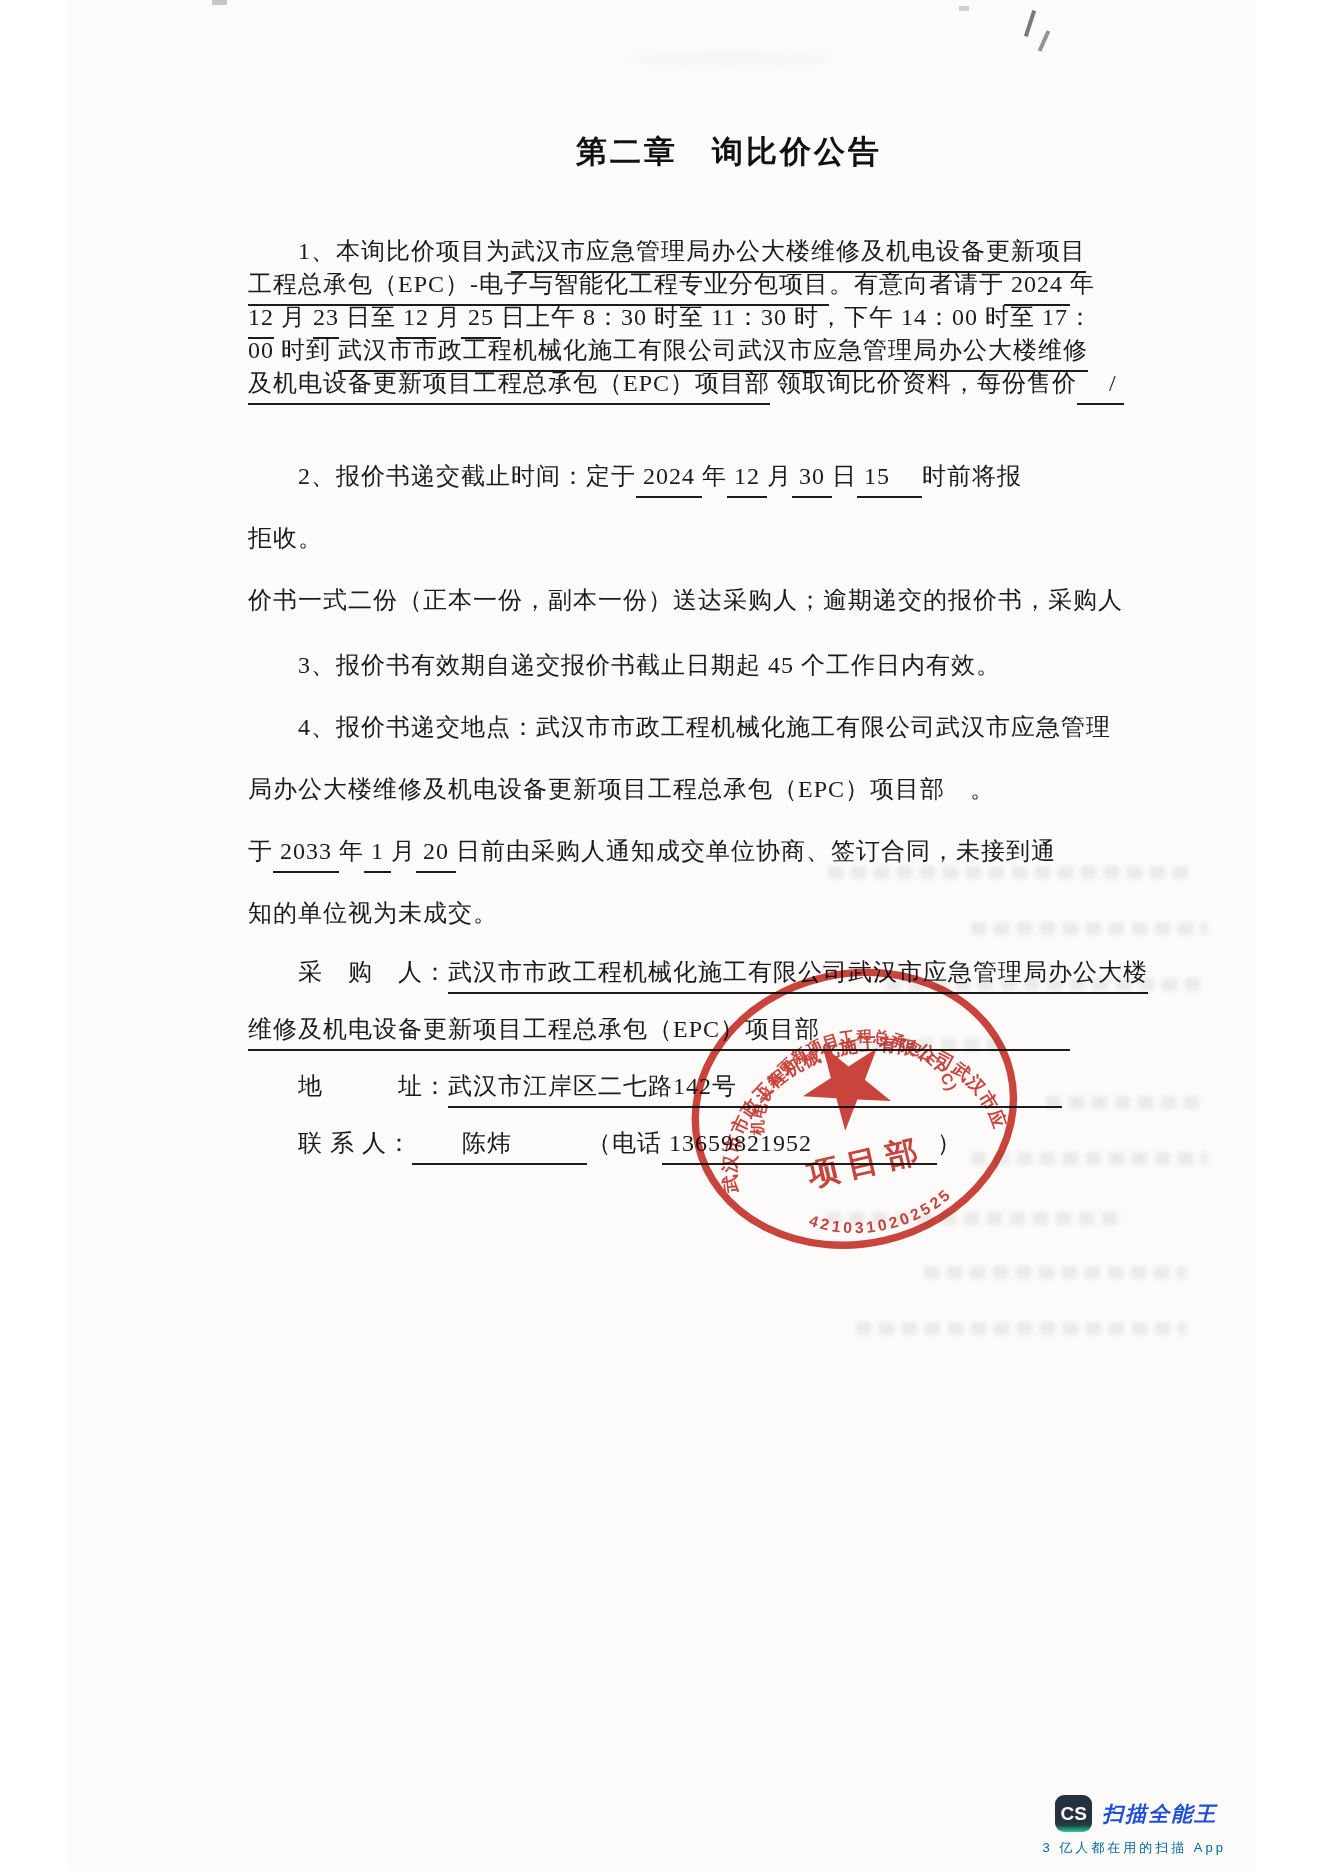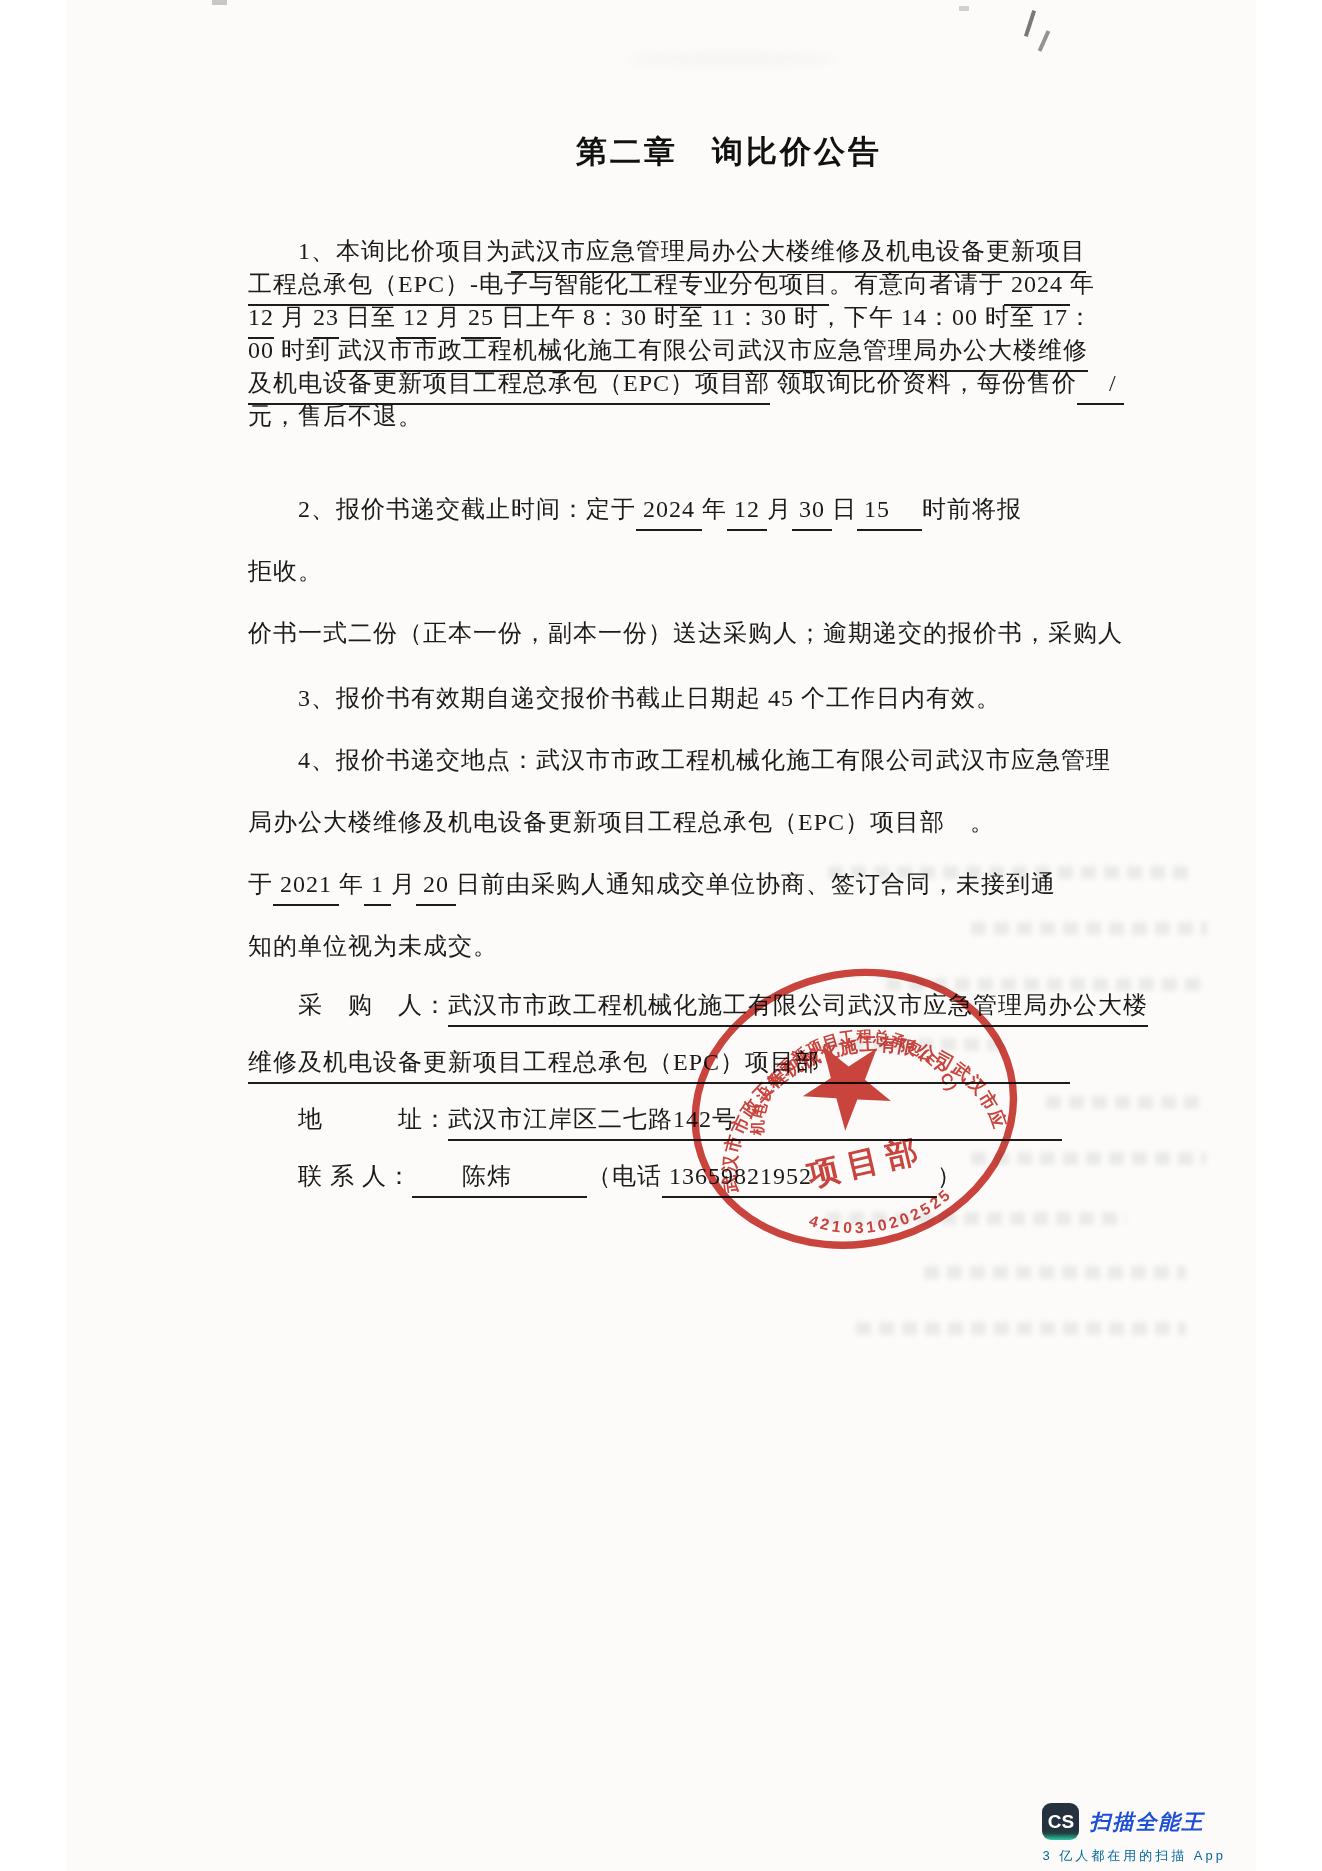--- a/index.html
+++ b/index.html
@@ -49,21 +49,21 @@
 
   
   .mark{position:absolute;}
   .m1{left:146px;top:0;width:15px;height:5px;background:#c7c7c7;}
   .m2{left:893px;top:6px;width:10px;height:5px;background:#d0d0d0;}
   .m3{left:962px;top:10px;width:4px;height:27px;background:#4e4e4e;transform:rotate(18deg);opacity:.75;}
   .m4{left:976px;top:30px;width:4px;height:22px;background:#5a5a5a;transform:rotate(24deg);opacity:.65;}
   .m5{left:560px;top:52px;width:210px;height:14px;background:#9aa0a6;opacity:.06;filter:blur(4px);border-radius:50%;}
 
   
-  .brand{position:absolute;right:26px;bottom:6px;display:flex;flex-direction:column;align-items:flex-start;}
+  .brand{position:absolute;right:26px;bottom:14px;display:flex;flex-direction:column;align-items:center;}
   .brand-row{display:flex;align-items:center;gap:10px;}
   .cs-logo{
     width:37px;height:37px;border-radius:9px;
     background:linear-gradient(180deg,#26313f 70%,#20433f 82%,#2ec9a7 100%);
     display:flex;align-items:center;justify-content:center;
     color:#fff;font-weight:bold;font-family:"Liberation Sans","DejaVu Sans",sans-serif;font-size:19px;
   }
   .brand-name{
     font-family:"Liberation Sans","DejaVu Sans",sans-serif;font-weight:bold;
     font-size:21px;color:#1d4ed8;letter-spacing:2px;font-style:italic;
@@ -96,36 +96,35 @@
   <div class="bleed b9"></div>
 
   <div class="doc">
     <div class="title">第二章　询比价公告</div>
     <div class="para p1">
         <div class="line"><span>　　1、本询比价项目为</span><span class="u">武汉市应急管理局办公大楼维修及机电设备更新项目</span></div>
         <div class="line"><span class="u">工程总承包（EPC）-电子与智能化工程专业分包项目</span><span>。有意向者请于</span><span class="u"> 2024 </span><span>年</span></div>
         <div class="line"><span class="u">12</span><span> 月 </span><span class="u">23</span><span> 日至</span><span class="u"> 12 </span><span>月</span><span class="u"> 25 </span><span>日上午 8：30 时至 11：30 时，下午 14：00 时至 17：</span></div>
         <div class="line"><span>00 时到 </span><span class="u">武汉市市政工程机械化施工有限公司武汉市应急管理局办公大楼维修</span></div>
         <div class="line"><span class="u">及机电设备更新项目工程总承包（EPC）项目部</span><span> 领取询比价资料，每份售价</span><span class="u">　 / </span></div>
-        <div class="line"><span>元，售后不退。</span></div>
       </div>
     <div class="para p2">
         <div class="line"><span>　　2、报价书递交截止时间：定于</span><span class="u"> 2024 </span><span>年</span><span class="u"> 12 </span><span>月</span><span class="u"> 30 </span><span>日</span><span class="u"> 15　 </span><span>时前将报</span></div>
         <div class="line"><span>拒收。</span></div>
         <div class="line"><span>价书一式二份（正本一份，副本一份）送达采购人；逾期递交的报价书，采购人</span></div>
       </div>
     <div class="para p3">
         <div class="line"><span>　　3、报价书有效期自递交报价书截止日期起 45 个工作日内有效。</span></div>
       </div>
     <div class="para p4">
         <div class="line"><span>　　4、报价书递交地点：武汉市市政工程机械化施工有限公司武汉市应急管理</span></div>
         <div class="line"><span>局办公大楼维修及机电设备更新项目工程总承包（EPC）项目部　。</span></div>
       </div>
     <div class="para p5">
-        <div class="line"><span>于</span><span class="u"> 2021 </span><span>年</span><span class="u"> 1 </span><span>月</span><span class="u"> 20 </span><span>日前由采购人通知成交单位协商、签订合同，未接到通</span></div>
+        <div class="line"><span>于</span><span class="u"> 2033 </span><span>年</span><span class="u"> 1 </span><span>月</span><span class="u"> 20 </span><span>日前由采购人通知成交单位协商、签订合同，未接到通</span></div>
         <div class="line"><span>知的单位视为未成交。</span></div>
       </div>
     <div class="para sig">
         <div class="line"><span>　　采　购　人：</span><span class="u">武汉市市政工程机械化施工有限公司武汉市应急管理局办公大楼</span></div>
         <div class="line"><span class="u">维修及机电设备更新项目工程总承包（EPC）项目部　　　　　　　　　　</span></div>
         <div class="line"><span>　　地　　　址：</span><span class="u">武汉市江岸区二七路142号　　　　　　　　　　　　　</span></div>
         <div class="line"><span>　　联 系 人：</span><span class="u">　　陈炜　　　</span><span>（电话</span><span class="u"> 13659821952　　　　　</span><span>）</span></div>
       </div>
   </div>
 

